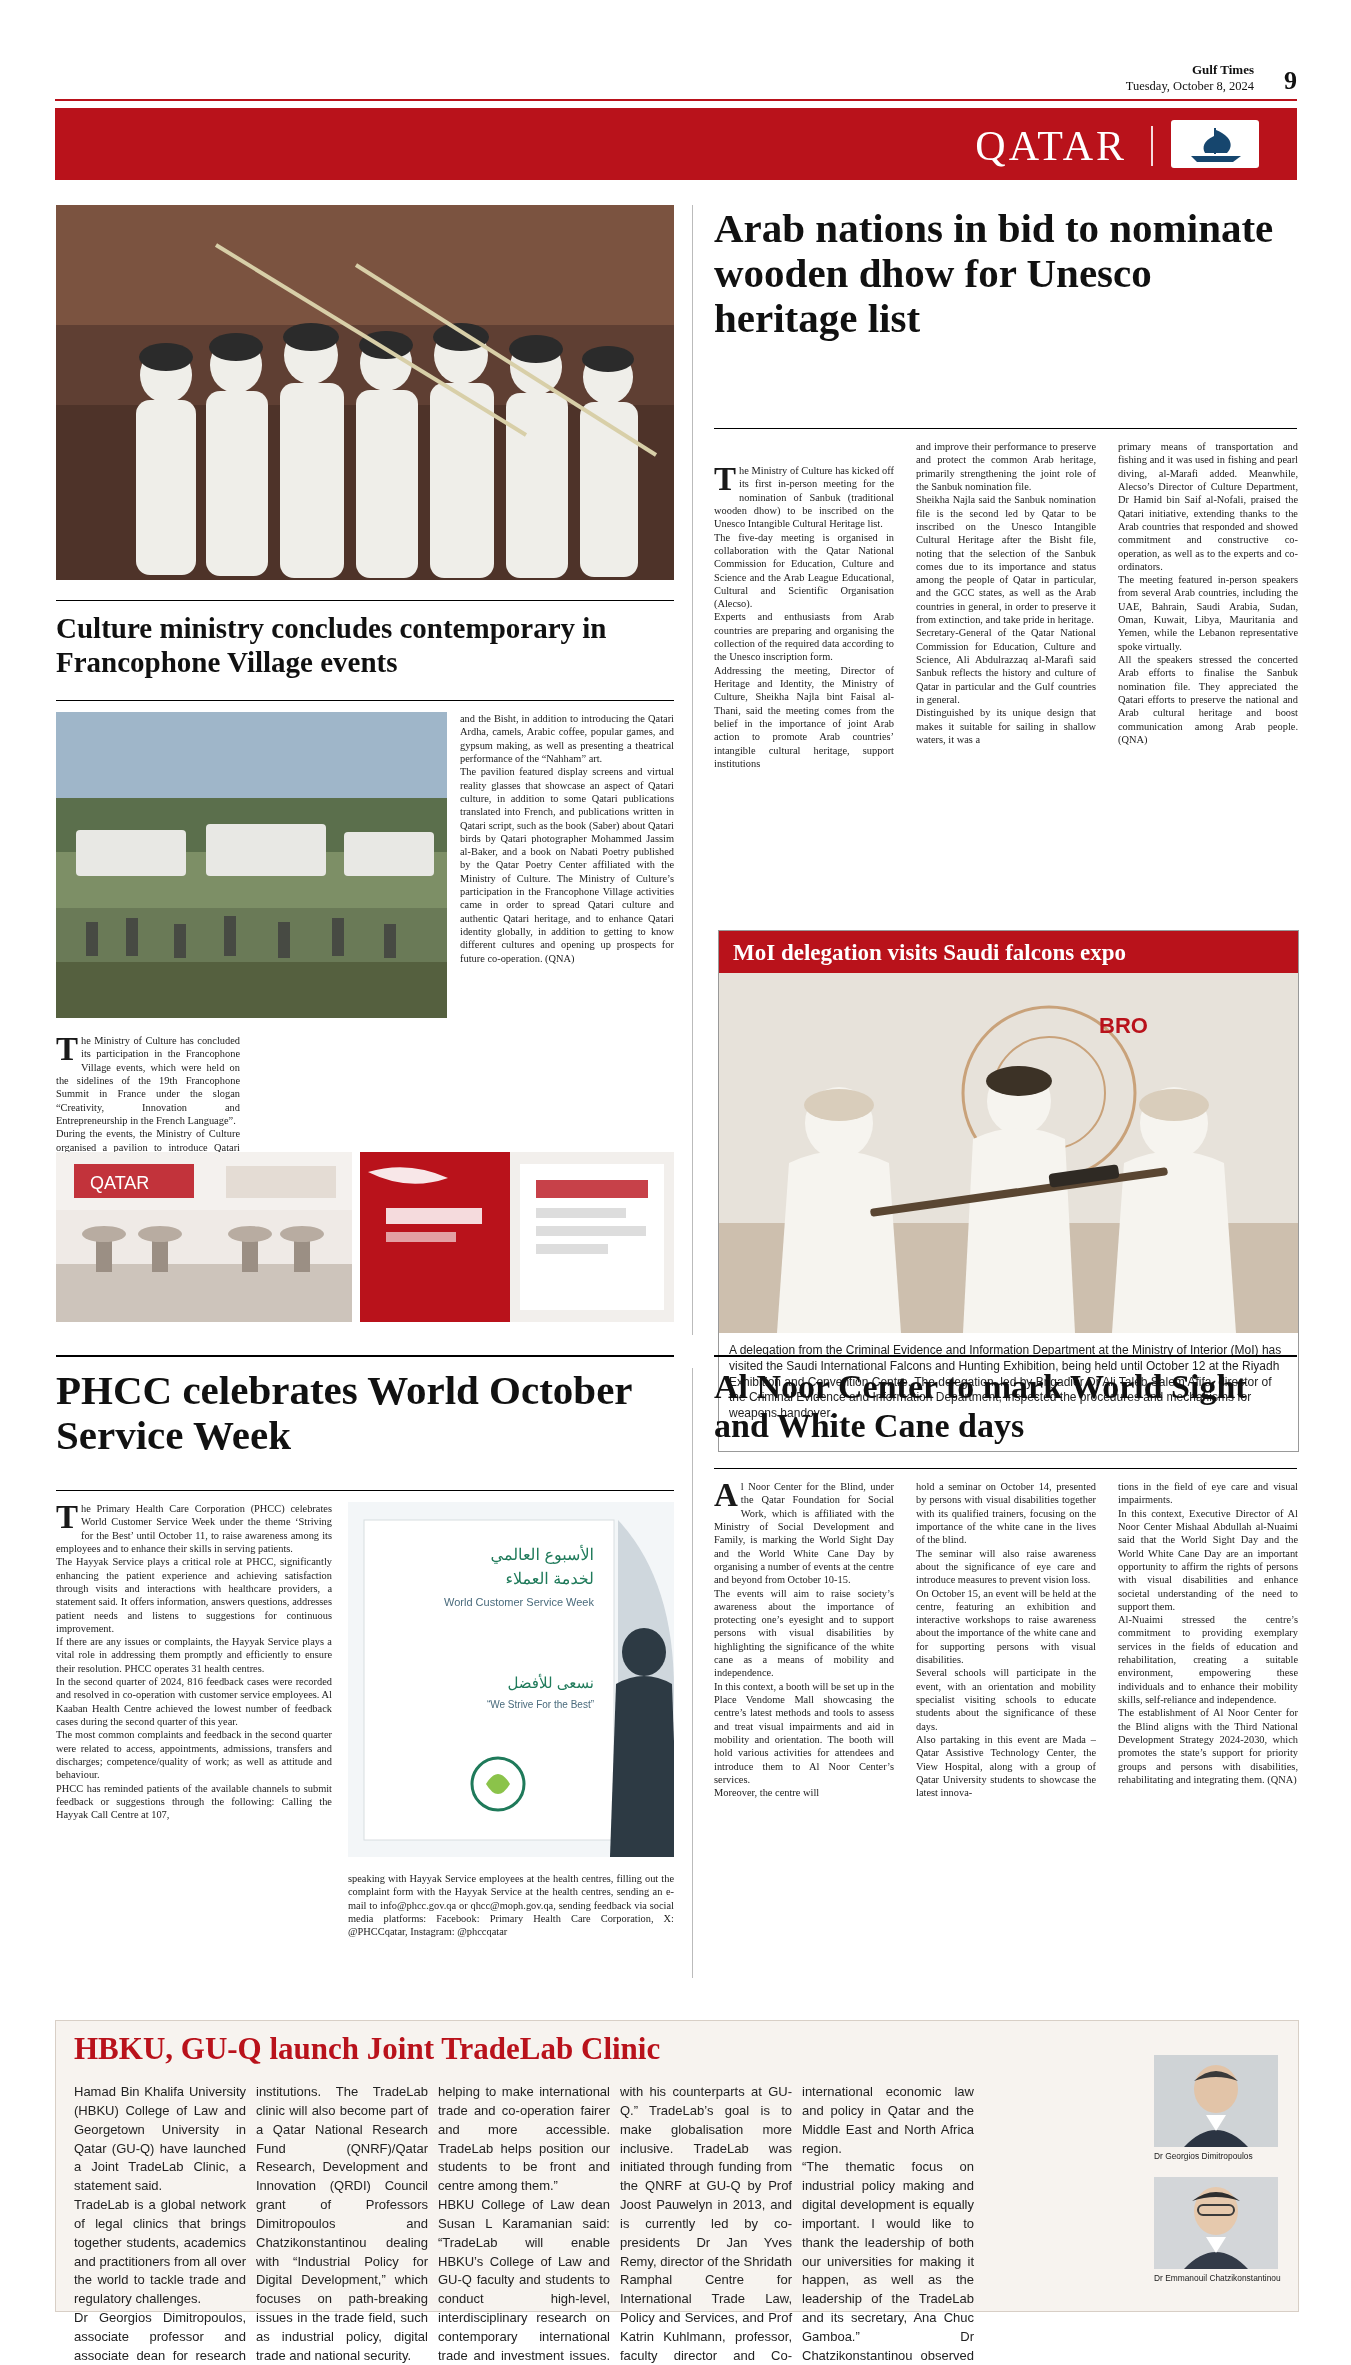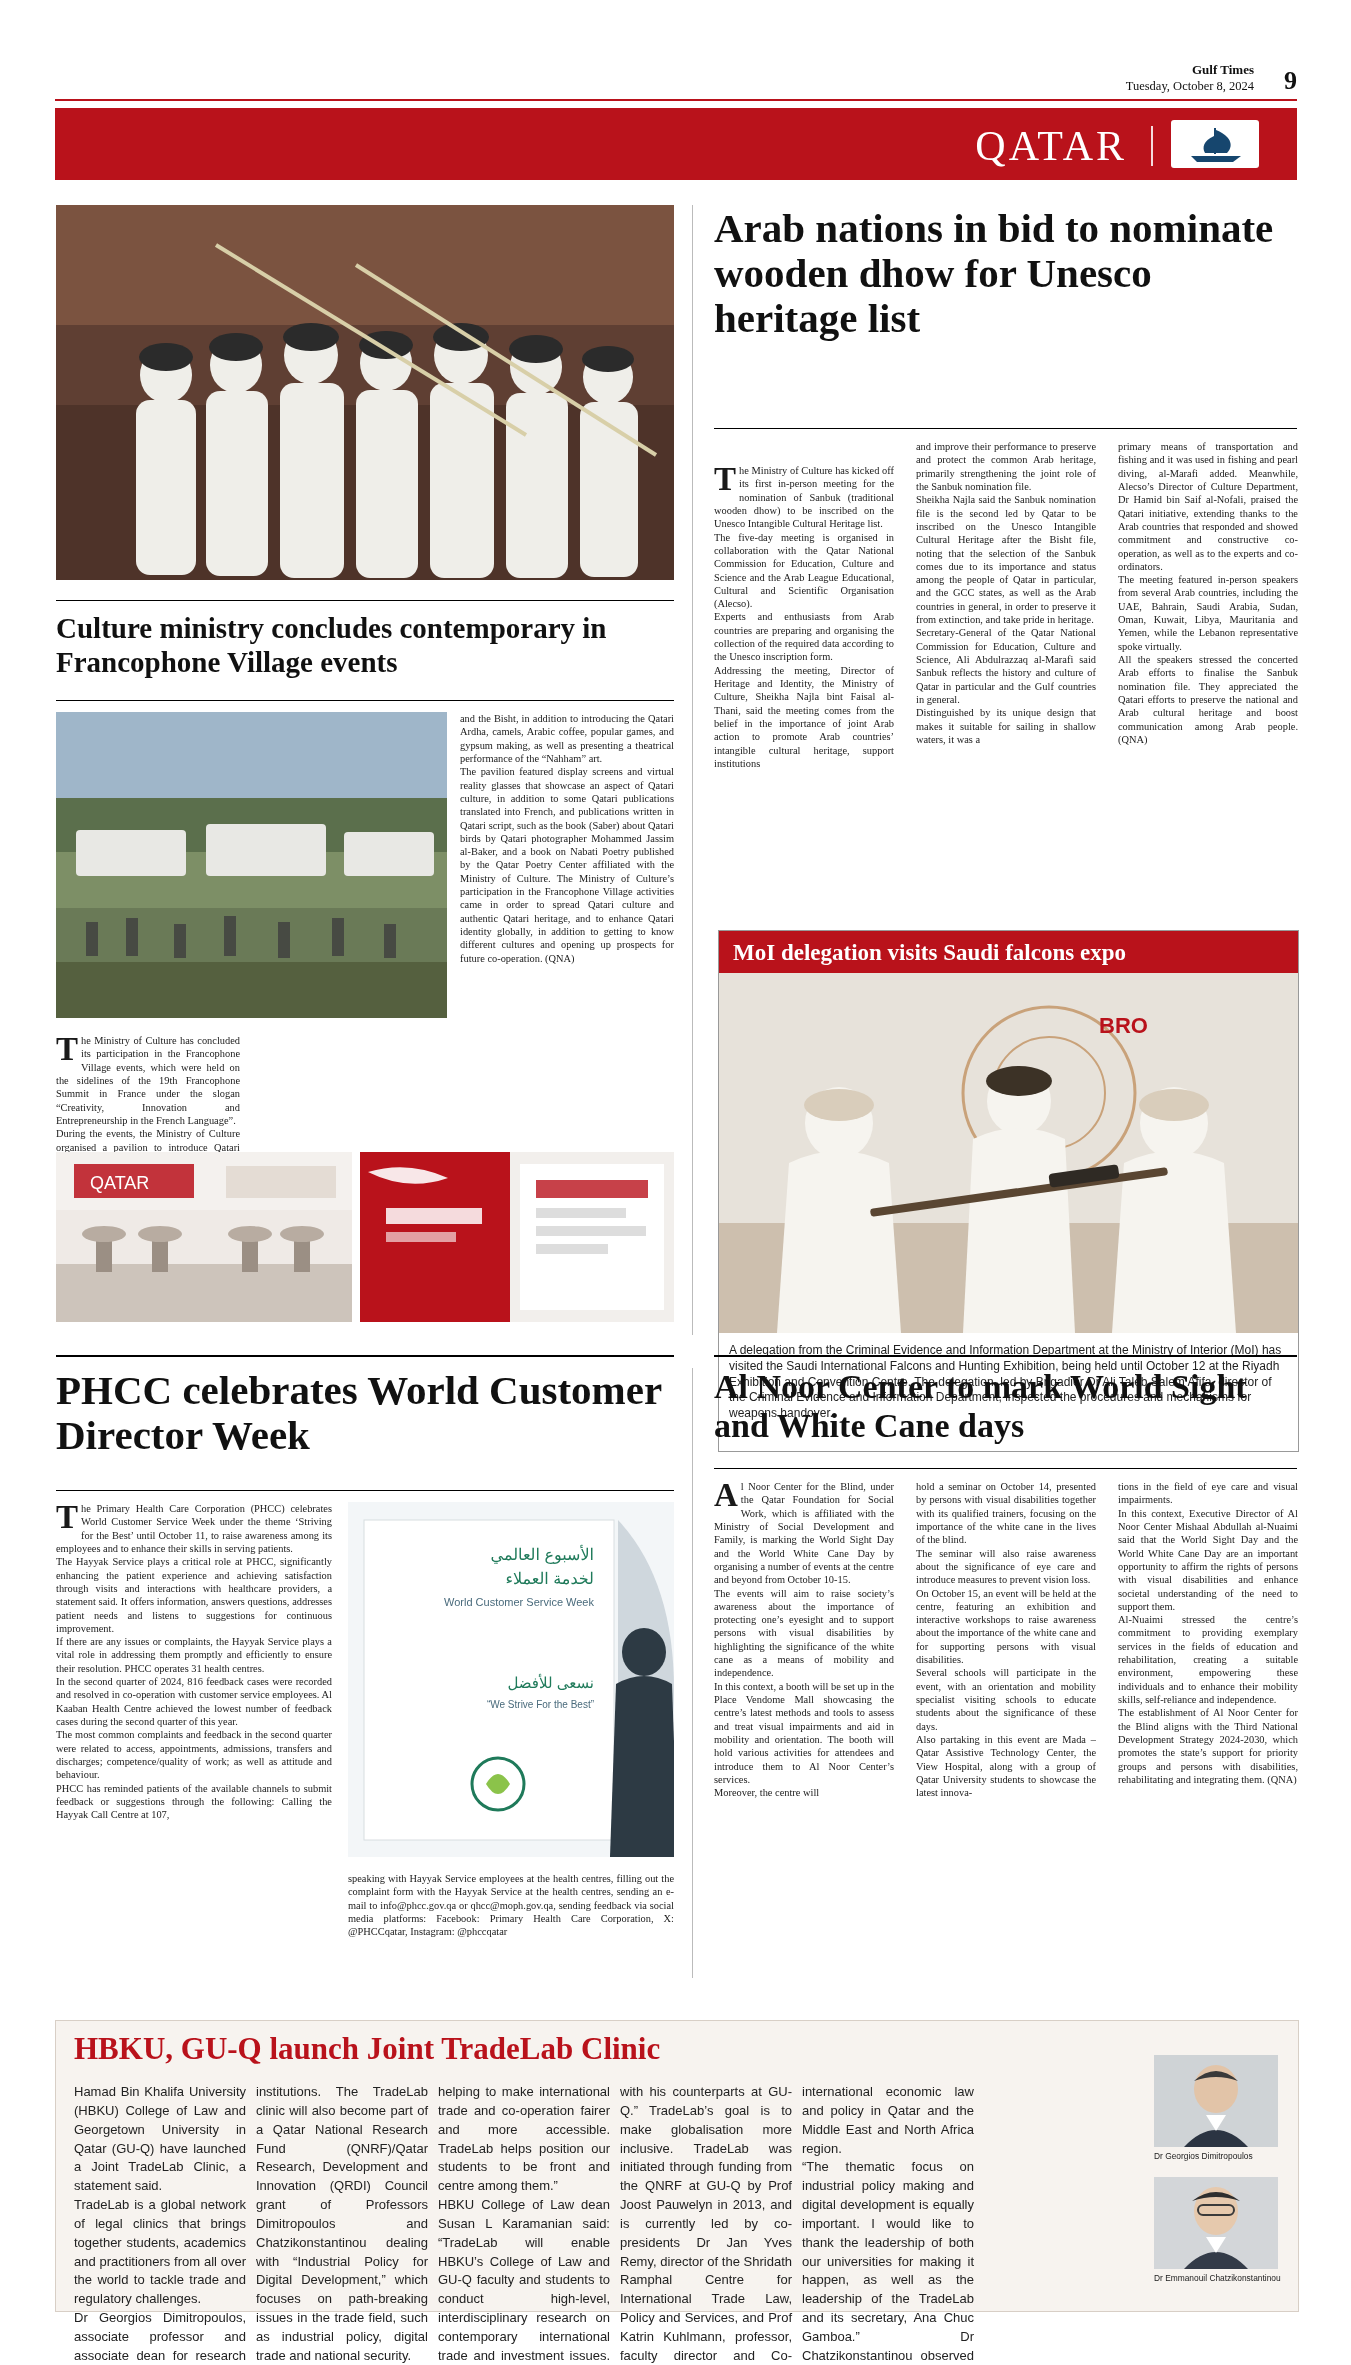--- a/index.html
+++ b/index.html
@@ -253,21 +253,21 @@
         <rect x="150" y="215" width="300" height="8" rx="3" fill="#5a4632" transform="rotate(-8 300 219)"></rect>
         <rect x="330" y="196" width="70" height="14" rx="4" fill="#2f2a24" transform="rotate(-8 365 203)"></rect>
       </svg>
     </div>
     <div class="cap" style="left:10px;top:412px;width:558px;">A delegation from the Criminal Evidence and Information Department at the Ministry of Interior (MoI) has visited the Saudi International Falcons and Hunting Exhibition, being held until October 12 at the Riyadh Exhibition and Convention Centre. The delegation, led by Brigadier Dr Ali Taleb Salem Afifa, director of the Criminal Evidence and Information Department, inspected the procedures and mechanisms for weapons handover.</div>
   </div>
 
   <div class="hr-med" style="left:56px;top:1355px;width:618px;height:2px;"></div>
   <div class="hr-med" style="left:714px;top:1355px;width:583px;height:2px;"></div>
 
-  <div class="h-main" style="position:absolute;left:56px;top:1368px;width:618px;font-size:41px;line-height:1.1;">PHCC celebrates World Customer Director Week</div>
+  <div class="h-main" style="position:absolute;left:56px;top:1368px;width:618px;font-size:41px;line-height:1.1;">PHCC celebrates World October Service Week</div>
   <div class="hr-thin" style="left:56px;top:1490px;width:618px;height:1px;"></div>
 
   <div class="body-col dropcap" style="position:absolute;left:56px;top:1502px;width:276px;white-space:pre-line;">The Primary Health Care Corporation (PHCC) celebrates World Customer Service Week under the theme ‘Striving for the Best’ until October 11, to raise awareness among its employees and to enhance their skills in serving patients.
 The Hayyak Service plays a critical role at PHCC, significantly enhancing the patient experience and achieving satisfaction through visits and interactions with healthcare providers, a statement said. It offers information, answers questions, addresses patient needs and listens to suggestions for continuous improvement.
 If there are any issues or complaints, the Hayyak Service plays a vital role in addressing them promptly and efficiently to ensure their resolution. PHCC operates 31 health centres.
 In the second quarter of 2024, 816 feedback cases were recorded and resolved in co-operation with customer service employees. Al Kaaban Health Centre achieved the lowest number of feedback cases during the second quarter of this year.
 The most common complaints and feedback in the second quarter were related to access, appointments, admissions, transfers and discharges; competence/quality of work; as well as attitude and behaviour.
 PHCC has reminded patients of the available channels to submit feedback or suggestions through the following: Calling the Hayyak Call Centre at 107,</div>
 
   <div class="imgbox" style="left:348px;top:1502px;width:326px;height:355px;">

